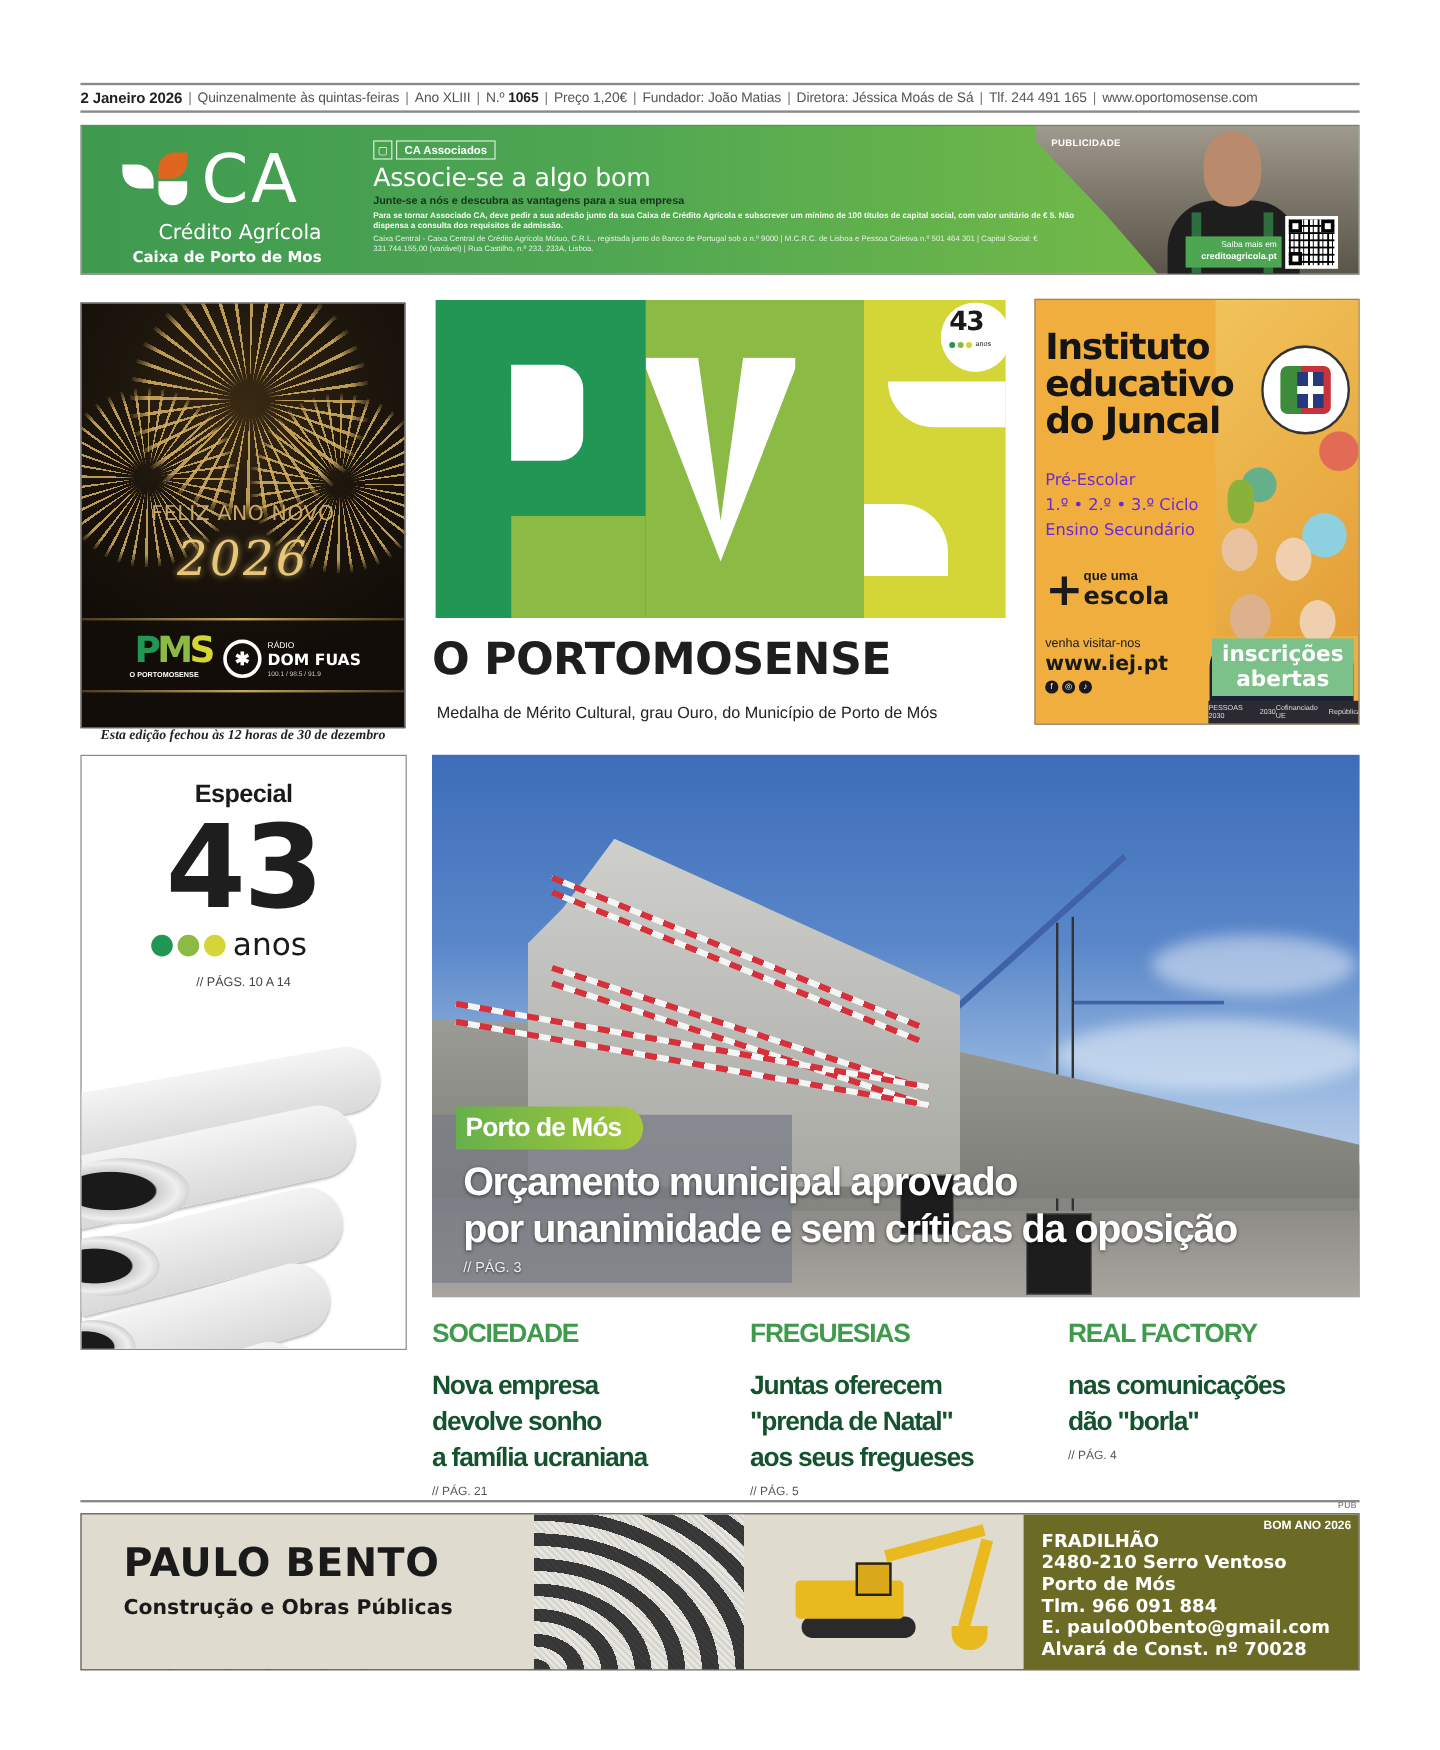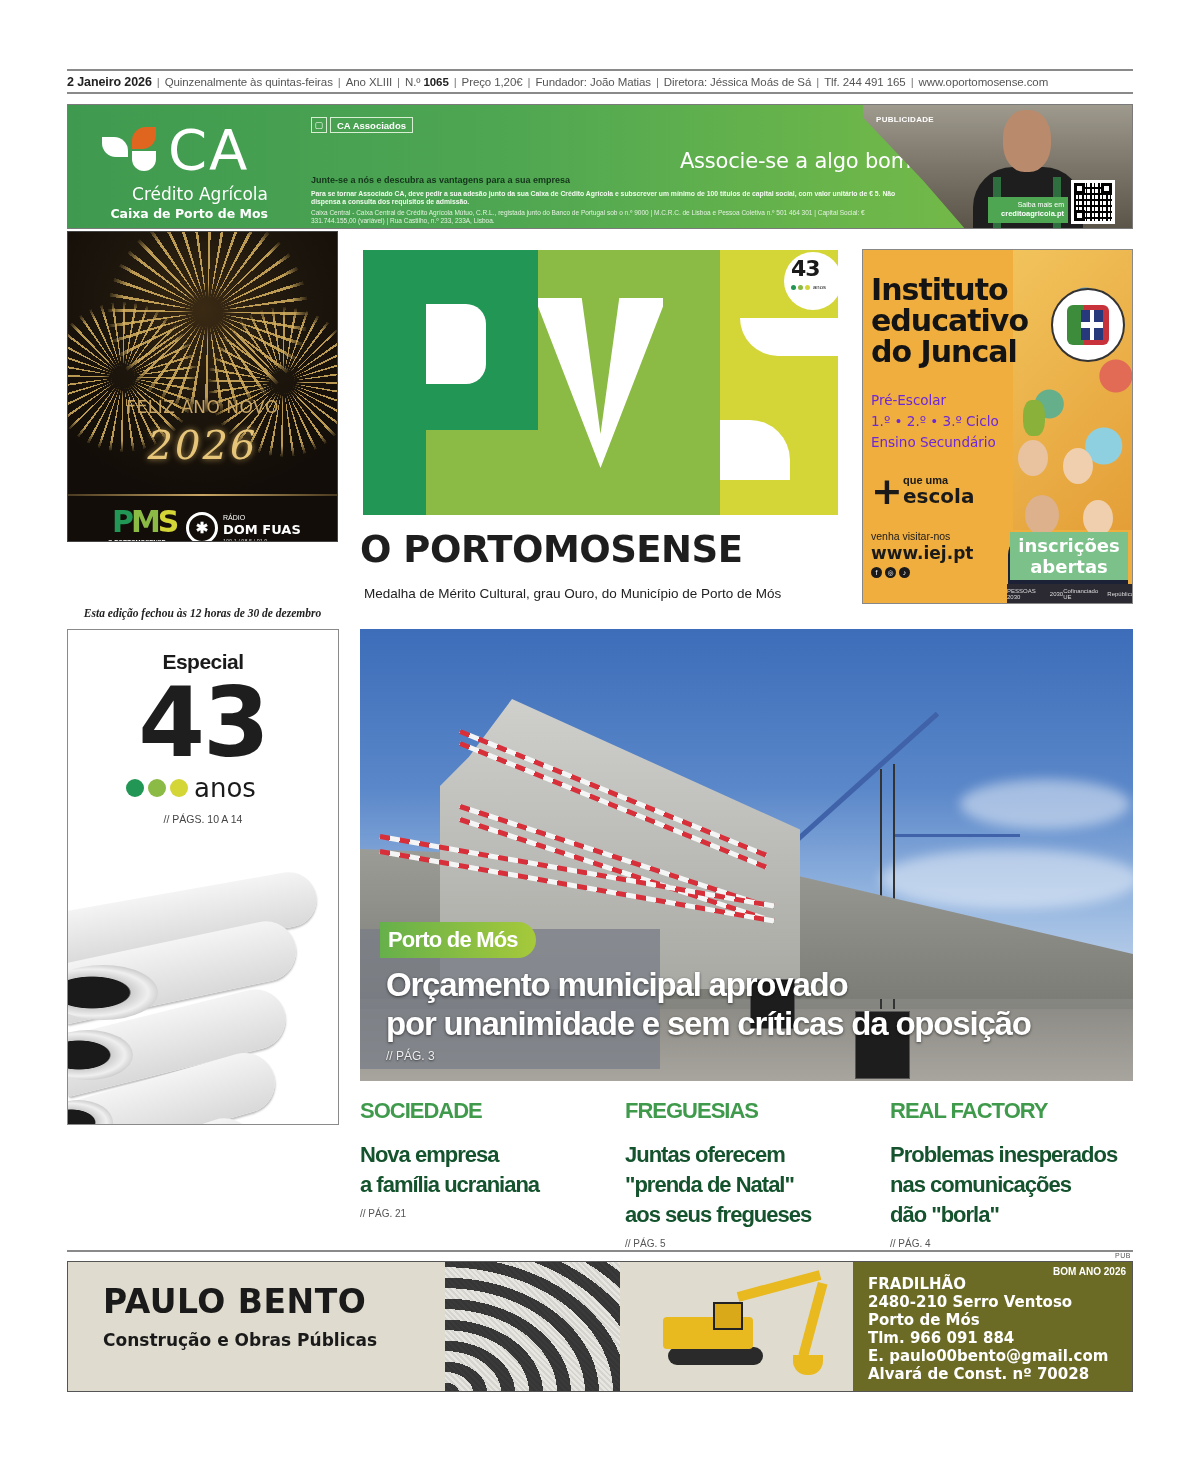--- a/index.html
+++ b/index.html
@@ -21,41 +21,41 @@
   .ca-leaf2 { left: 34px; top: 6px; width: 24px; height: 22px; background: #e0661f; border-radius: 14px 0 14px 0; }
   .ca-leaf3 { left: 34px; top: 30px; width: 24px; height: 20px; background: #fff; border-radius: 0 0 14px 14px; }
   .ca-letters { left: 70px; top: -4px; font-size: 56px; color: #fff; font-family: "DejaVu Sans", sans-serif; font-weight: normal; letter-spacing: 2px; }
   .ca-name { left: 0; top: 63px; width: 170px; text-align: right; font-size: 17px; color: #fff; font-family: "DejaVu Sans", sans-serif; }
   .ca-sub { left: 0; top: 85px; width: 170px; text-align: right; font-size: 12.5px; color: #fff; font-weight: bold; font-family: "DejaVu Sans", sans-serif; }
 
   .ca-text { left: 243px; top: 12px; width: 600px; color: #fff; }
   .ca-tagrow { display: flex; gap: 3px; align-items: center; }
   .ca-tagicon { width: 16px; height: 16px; border: 1px solid #d9efd4; display: flex; align-items: center; justify-content: center; font-size: 9px; }
   .ca-tag { border: 1px solid #d9efd4; font-size: 9.5px; font-weight: bold; padding: 1px 6px; height: 16px; line-height: 13px; }
-  .ca-headline { font-family: "DejaVu Sans", sans-serif; font-size: 21px; margin-top: 16px; font-weight: normal; letter-spacing: -0.2px; text-align: right; }
+  .ca-headline { font-family: "DejaVu Sans", sans-serif; font-size: 21px; margin-top: 3px; font-weight: normal; letter-spacing: -0.2px; }
   .ca-join { font-size: 9px; font-weight: bold; color: #14351b; margin-top: 2px; }
   .ca-body { font-size: 6.8px; font-weight: bold; color: #f2fbef; margin-top: 5px; line-height: 8px; }
   .ca-legal { font-size: 6.5px; color: #e3f2df; margin-top: 3px; line-height: 8px; }
 
   .ca-photo { left: 795px; top: 0; width: 271px; height: 125px; background: linear-gradient(180deg, #9f9a8e 0%, #7b7468 50%, #5a5348 100%); clip-path: polygon(0 0, 100% 0, 100% 100%, 38% 100%, 22% 60%, 0 10%); }
   .ca-person-head { left: 935px; top: 5px; width: 48px; height: 62px; background: #b98b6c; border-radius: 45%; }
   .ca-person-body { left: 905px; top: 62px; width: 110px; height: 63px; background: #1e1e1e; border-radius: 40px 40px 0 0; }
   .ca-strap1 { left: 925px; top: 72px; width: 8px; height: 53px; background: #2e6e3f; }
   .ca-strap2 { left: 985px; top: 72px; width: 8px; height: 53px; background: #2e6e3f; }
   .ca-pub { left: 808px; top: 10px; font-size: 8px; font-weight: bold; color: #fff; letter-spacing: 0.3px; }
   .ca-saiba { left: 920px; top: 92px; width: 80px; height: 26px; background: #4ea652; color: #fff; font-size: 7px; text-align: right; padding: 3px 4px; line-height: 9px; }
   .ca-saiba b { font-size: 7.5px; }
   .ca-qr { left: 1003px; top: 75px; width: 44px; height: 44px; background: #fff; padding: 3px; }
   .qr-grid { width: 100%; height: 100%; background:
      linear-gradient(90deg, #000 25%, transparent 25%, transparent 50%, #000 50%, #000 60%, transparent 60%) 0 0/8px 8px,
      linear-gradient(0deg, #000 30%, transparent 30%) 0 0/6px 6px; position: relative; }
   .qr-corner { position: absolute; width: 11px; height: 11px; border: 3px solid #000; background: #fff; }
 
   
-  .fireworks { left: 67px; top: 231px; width: 271px; height: 311px; background: radial-gradient(circle at 50% 25%, #3a2a14 0%, #1d160d 35%, #120d08 70%); border: 1px solid #444; overflow: hidden; }
+  .fireworks { left: 67px; top: 252px; width: 271px; height: 355px; background: radial-gradient(circle at 50% 25%, #3a2a14 0%, #1d160d 35%, #120d08 70%); border: 1px solid #444; overflow: hidden; }
   .fw-burst { position: absolute; border-radius: 50%; background: repeating-conic-gradient(rgba(216,178,96,0.85) 0deg 2deg, transparent 2deg 9deg); -webkit-mask: radial-gradient(circle, transparent 10%, #000 20%, #000 60%, transparent 72%); mask: radial-gradient(circle, transparent 10%, #000 20%, #000 60%, transparent 72%); }
   .fw-title { left: 0; top: 165px; width: 100%; text-align: center; color: #c9a665; font-size: 17px; letter-spacing: 0.5px; font-family: "DejaVu Sans", sans-serif; }
   .fw-year { left: 0; top: 190px; width: 100%; text-align: center; color: #e7c67a; font-size: 40px; font-style: italic; font-family: "DejaVu Serif", serif; letter-spacing: 2px; text-shadow: 0 0 6px rgba(240,200,110,0.7); }
   .fw-rule1 { left: 0; top: 262px; width: 100%; height: 2px; background: linear-gradient(90deg, #4a3a20, #c9a665, #4a3a20); }
   .fw-rule2 { left: 0; top: 322px; width: 100%; height: 2px; background: linear-gradient(90deg, #4a3a20, #c9a665, #4a3a20); }
   .fw-pms { left: 44px; top: 275px; width: 56px; height: 30px; display: flex; }
   .fw-pms span { display: block; font-weight: bold; font-size: 30px; line-height: 30px; font-family: "DejaVu Sans", sans-serif; letter-spacing: -3px; }
   .fw-pms-sub { left: 40px; top: 307px; font-size: 6px; color: #fff; font-weight: bold; }
   .fw-radio-icon { left: 118px; top: 280px; width: 32px; height: 32px; border-radius: 50%; border: 3px solid #fff; display: flex; align-items: center; justify-content: center; color: #fff; font-size: 15px; font-weight: bold; }
   .fw-radio-label { left: 155px; top: 282px; color: #fff; font-size: 7px; }
@@ -360,37 +360,37 @@
     <div>Orçamento municipal aprovado</div>
     <div>por unanimidade e sem críticas da oposição</div>
   </div>
   <div class="abs lead-page">// PÁG. 3</div>
 </div>
 
 <div class="story" style="left:360px;">
   <div class="story-cat">SOCIEDADE</div>
   <div class="story-title">
     <div>Nova empresa</div>
+    <div>devolve sonho</div>
     <div>a família ucraniana</div>
   </div>
   <div class="story-page">// PÁG. 21</div>
 </div>
 <div class="story" style="left:625px;">
   <div class="story-cat">FREGUESIAS</div>
   <div class="story-title">
     <div>Juntas oferecem</div>
     <div>"prenda de Natal"</div>
     <div>aos seus fregueses</div>
   </div>
   <div class="story-page">// PÁG. 5</div>
 </div>
 <div class="story" style="left:890px;">
   <div class="story-cat">REAL FACTORY</div>
   <div class="story-title">
-    <div>Problemas inesperados</div>
     <div>nas comunicações</div>
     <div>dão "borla"</div>
   </div>
   <div class="story-page">// PÁG. 4</div>
 </div>
 
 <div class="abs bottom-rule"></div>
 <div class="abs pub-label">PUB</div>
 <div class="abs pb-ad">
   <div class="abs pb-name">PAULO BENTO</div>

